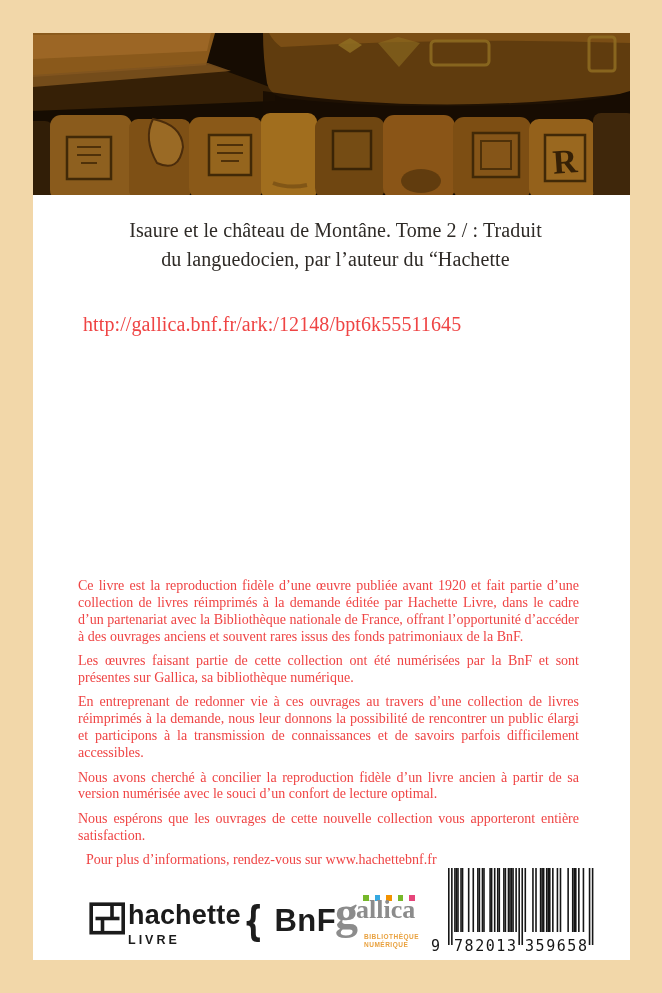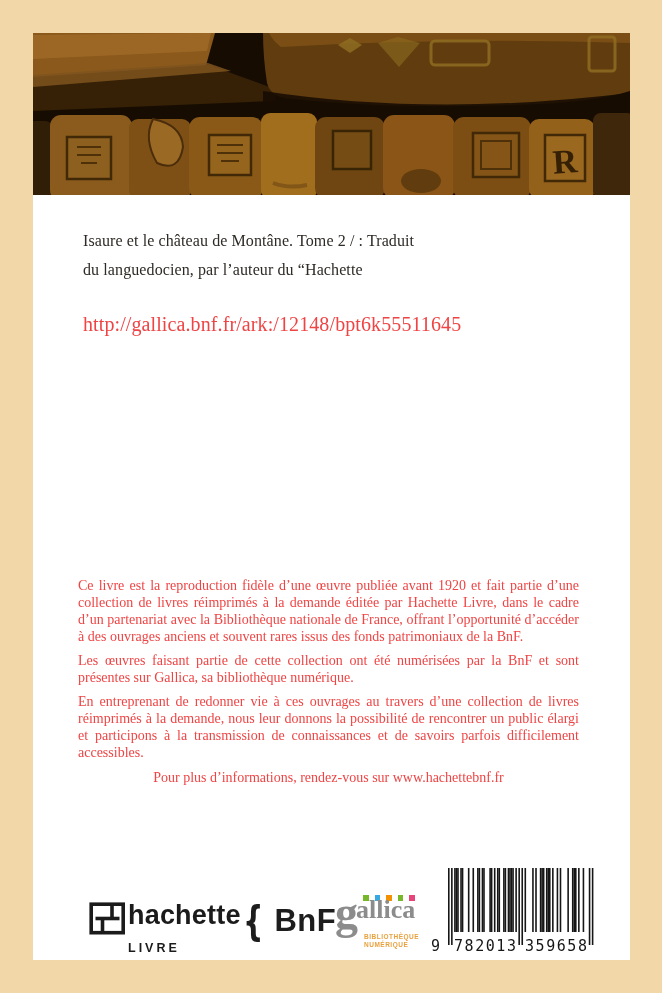--- a/index.html
+++ b/index.html
@@ -10,49 +10,50 @@
     -webkit-font-smoothing:antialiased;
   }
   .page{position:relative;width:662px;height:993px;background:#f2d7a9;overflow:hidden;}
   .card{
     position:absolute;left:33px;top:33px;width:597px;height:927px;
     background:#ffffff;
   }
   .photo{position:absolute;left:0;top:0;width:597px;height:162px;display:block;}
 
   .book-title{
-    position:absolute;left:50px;top:194px;width:505px;
-    font-size:16px;line-height:28.5px;color:#2e2a26;
+    position:absolute;left:50px;top:183px;width:505px;
+    font-size:20px;line-height:28.5px;color:#2e2a26;
     letter-spacing:0.1px;
+    text-align:center;
   }
   .permalink{
     position:absolute;left:50px;top:280px;
     font-size:20px;color:#ef4444;letter-spacing:0.1px;
   }
   .description{
     position:absolute;left:45px;top:545px;width:501px;
     font-size:14px;line-height:16.9px;color:#ef4444;
     text-align:justify;
   }
   .description p{margin:0 0 7.5px 0;}
-  .description p:last-child{text-align:center;}
+  .description p:last-child{text-align:left;margin-left:8px;}
 
   
   .hachette-logo{
     position:absolute;left:56px;top:869px;
     display:flex;align-items:flex-start;gap:2px;color:#1b1b1b;
   }
   .hachette-text{display:flex;flex-direction:column;}
   .hachette-name{
     font-family:"Liberation Sans",sans-serif;font-weight:600;
     font-size:27px;line-height:26px;letter-spacing:0.2px;
   }
   .hachette-sub{
     font-family:"Liberation Sans",sans-serif;font-weight:700;
-    font-size:12.5px;line-height:13px;letter-spacing:3px;margin-top:14px;
+    font-size:12.5px;line-height:13px;letter-spacing:3px;margin-top:6px;
   }
 
   .bnf-logo{
     position:absolute;left:206px;top:871px;
     display:flex;align-items:center;color:#1d1d1d;
   }
   .bnf-bracket{
     font-family:"DejaVu Sans",sans-serif;font-weight:700;
     font-size:40px;line-height:34px;transform:scaleX(0.72);
   }
@@ -143,20 +144,22 @@
       <div>Isaure et le château de Montâne. Tome 2 / : Traduit</div>
       <div>du languedocien, par l’auteur du “Hachette</div>
     </div>
 
     <div class="permalink">http://gallica.bnf.fr/ark:/12148/bpt6k55511645</div>
 
     <div class="description">
       <p>Ce livre est la reproduction fidèle d’une œuvre publiée avant 1920 et fait partie d’une collection de livres réimprimés à la demande éditée par Hachette Livre, dans le cadre d’un partenariat avec la Bibliothèque nationale de France, offrant l’opportunité d’accéder à des ouvrages anciens et souvent rares issus des fonds patrimoniaux de la BnF.</p>
       <p>Les œuvres faisant partie de cette collection ont été numérisées par la BnF et sont présentes sur Gallica, sa bibliothèque numérique.</p>
       <p>En entreprenant de redonner vie à ces ouvrages au travers d’une collection de livres réimprimés à la demande, nous leur donnons la possibilité de rencontrer un public élargi et participons à la transmission de connaissances et de savoirs parfois difficilement accessibles.</p>
+      <p>Nous avons cherché à concilier la reproduction fidèle d’un livre ancien à partir de sa version numérisée avec le souci d’un confort de lecture optimal.</p>
+      <p>Nous espérons que les ouvrages de cette nouvelle collection vous apporteront entière satisfaction.</p>
       <p>Pour plus d’informations, rendez-vous sur www.hachettebnf.fr</p>
     </div>
 
     <div class="hachette-logo">
       <svg width="37" height="33" viewBox="0 0 37 33" aria-hidden="true">
         <g fill="none" stroke="#1b1b1b" stroke-width="3.6">
           <rect x="2.2" y="2.2" width="32" height="28.5"></rect>
           <path d="M23 2.2 V 16.5"></path>
           <path d="M13.5 30.7 V 16.5"></path>
           <path d="M6.5 16.5 H 30.5"></path>

